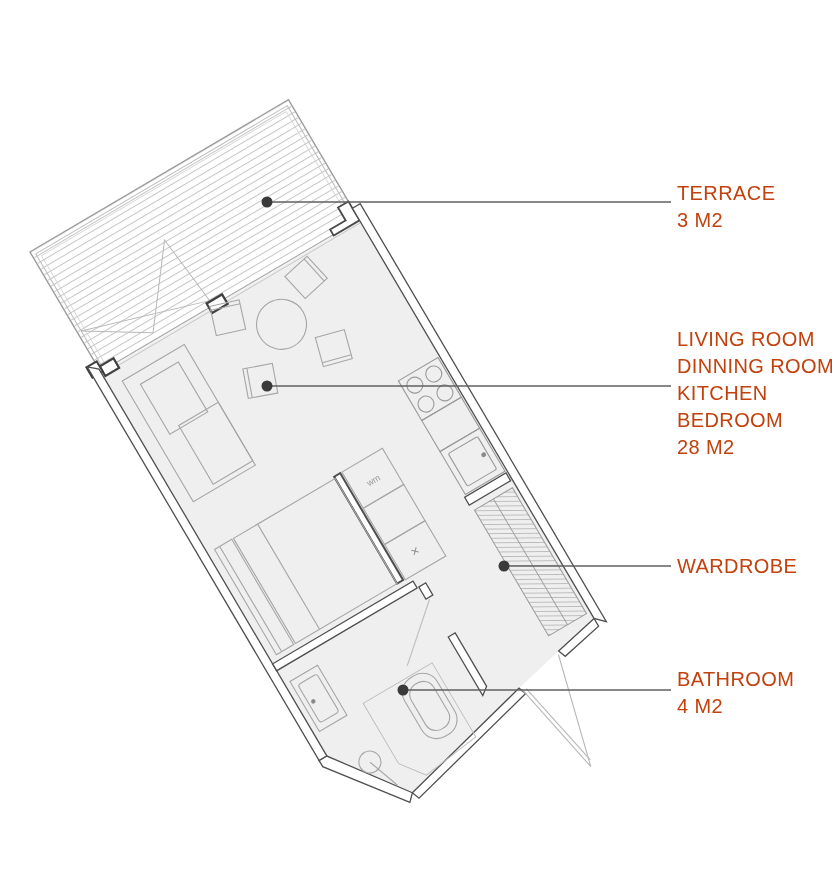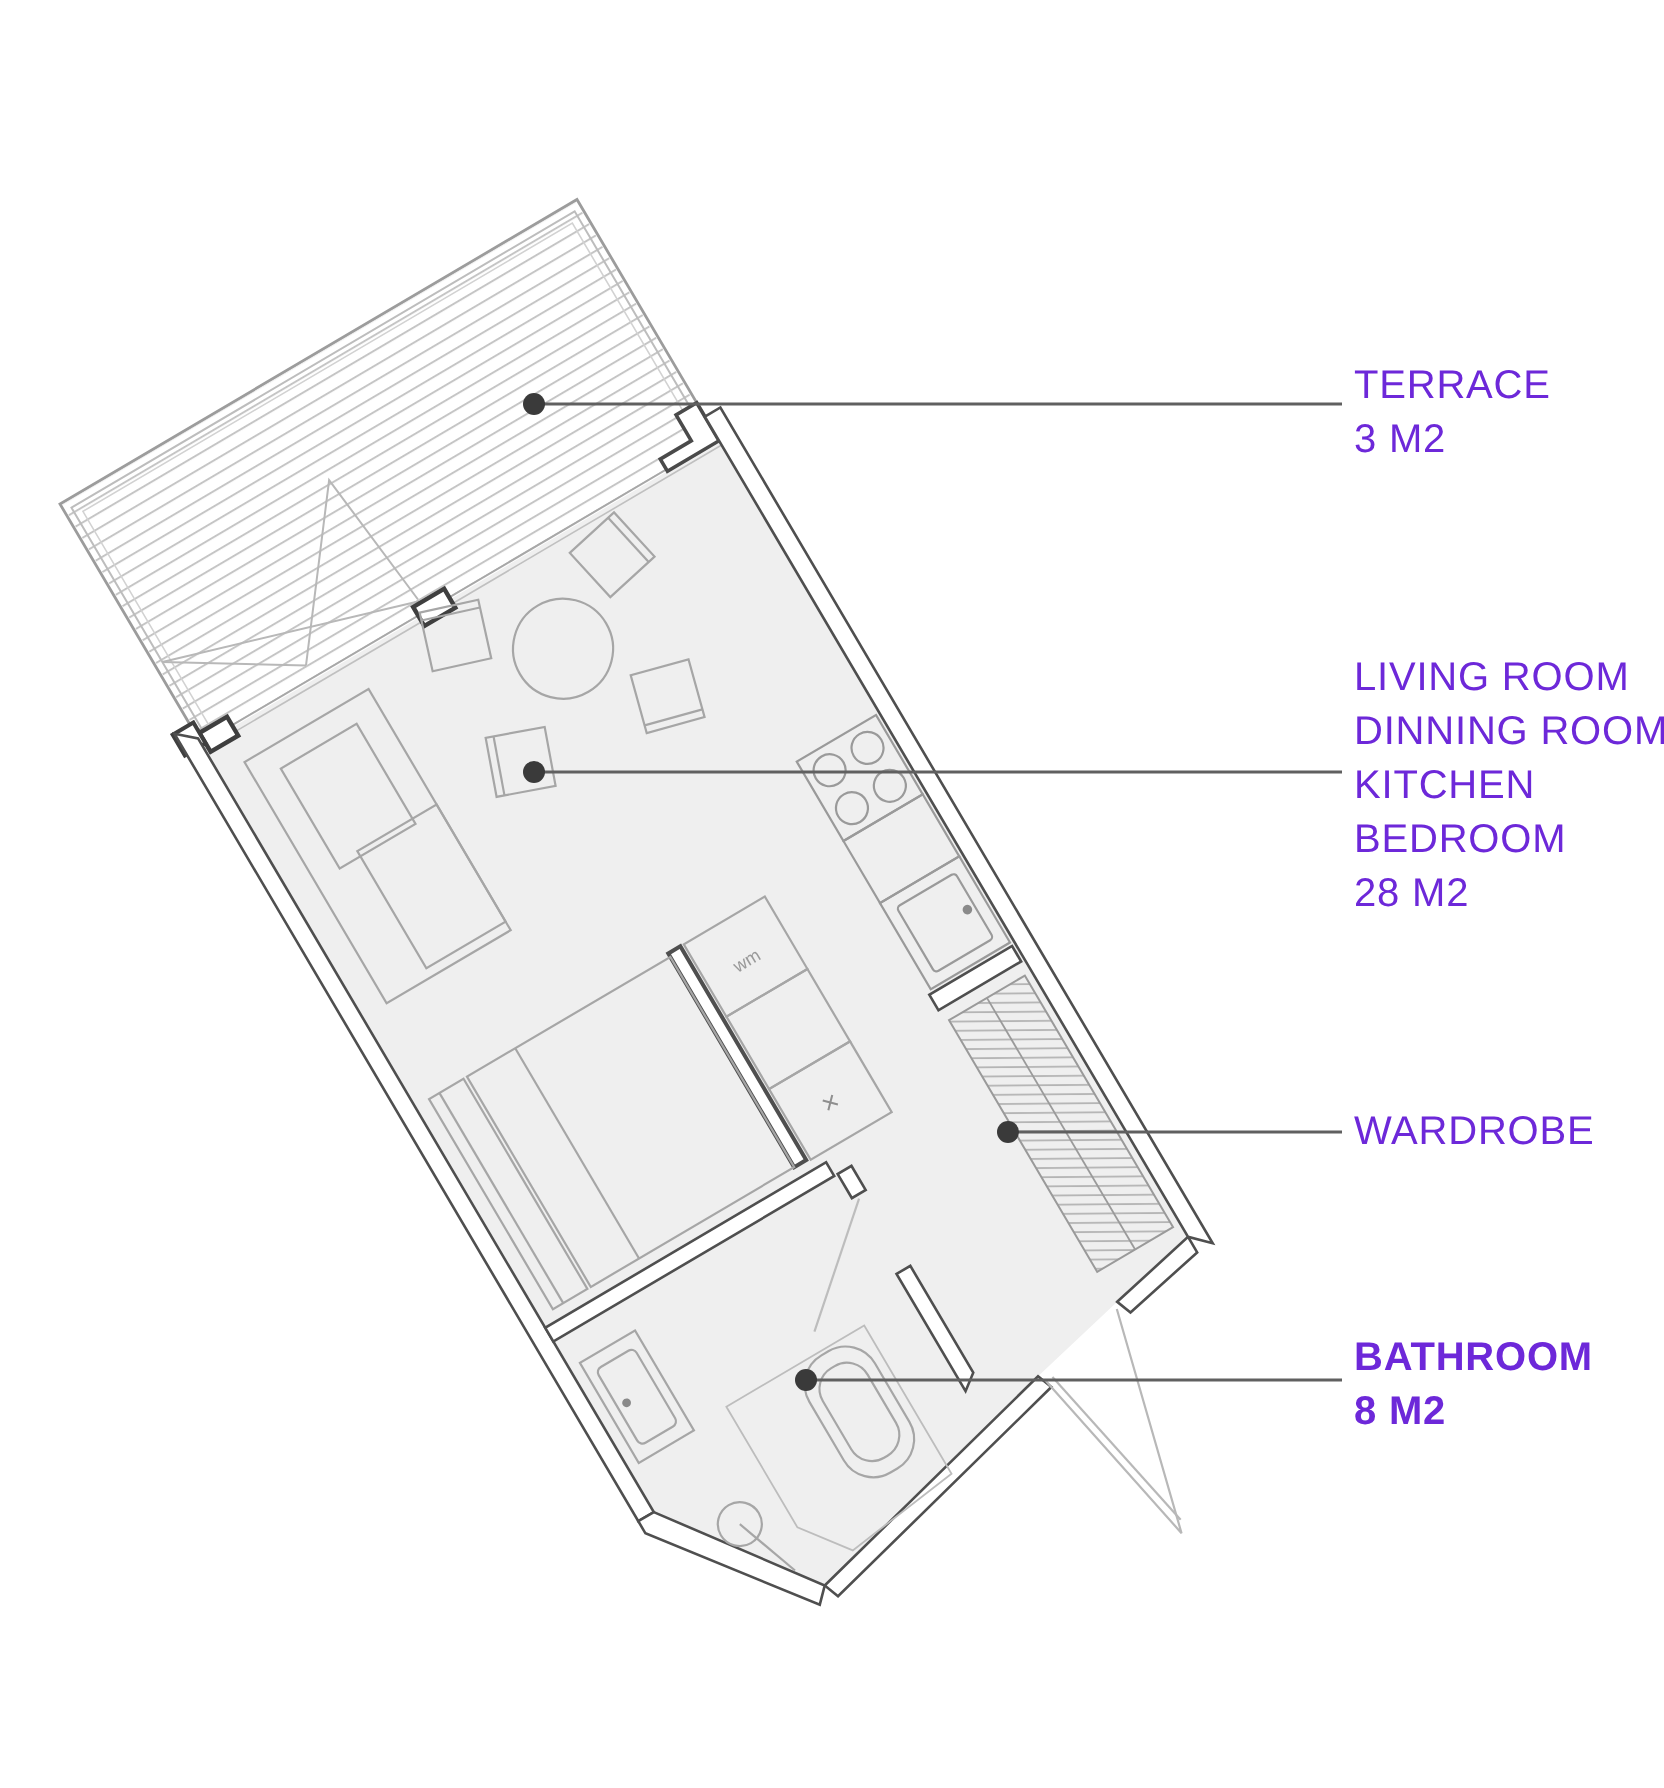--- a/index.html
+++ b/index.html
@@ -9,21 +9,21 @@
     background:#ffffff;
     overflow:hidden;
     font-family:"Liberation Sans", sans-serif;
   }
   .plan-svg{position:absolute;left:0;top:0;}
   .label{
     position:absolute;
     font-size:20px;
     line-height:27px;
     letter-spacing:0.4px;
-    color:#6d28d9;
+    color:#c2410c;
     white-space:nowrap;
   }
   .label div{display:block;}
 </style>
 </head>
 <body>
 
 <div class="canvas">
 
   <svg class="plan-svg" width="832" height="894" viewBox="0 0 832 894">
@@ -175,18 +175,18 @@
     <div>DINNING ROOM</div>
     <div>KITCHEN</div>
     <div>BEDROOM</div>
     <div>28 M2</div>
   </div>
 
   <div class="label" style="left:677px; top:553px;">
     <div>WARDROBE</div>
   </div>
 
-  <div class="label" style="left:677px; top:666px;font-weight:bold;">
+  <div class="label" style="left:677px; top:666px;">
     <div>BATHROOM</div>
-    <div>8 M2</div>
+    <div>4 M2</div>
   </div>
 
 </div>
 
 </body></html>

